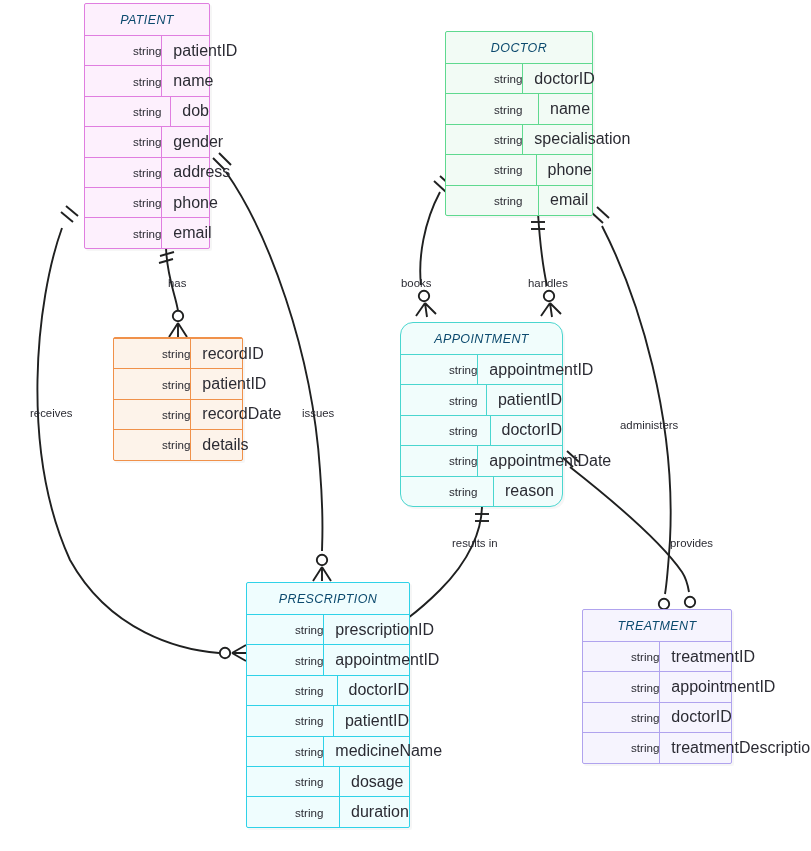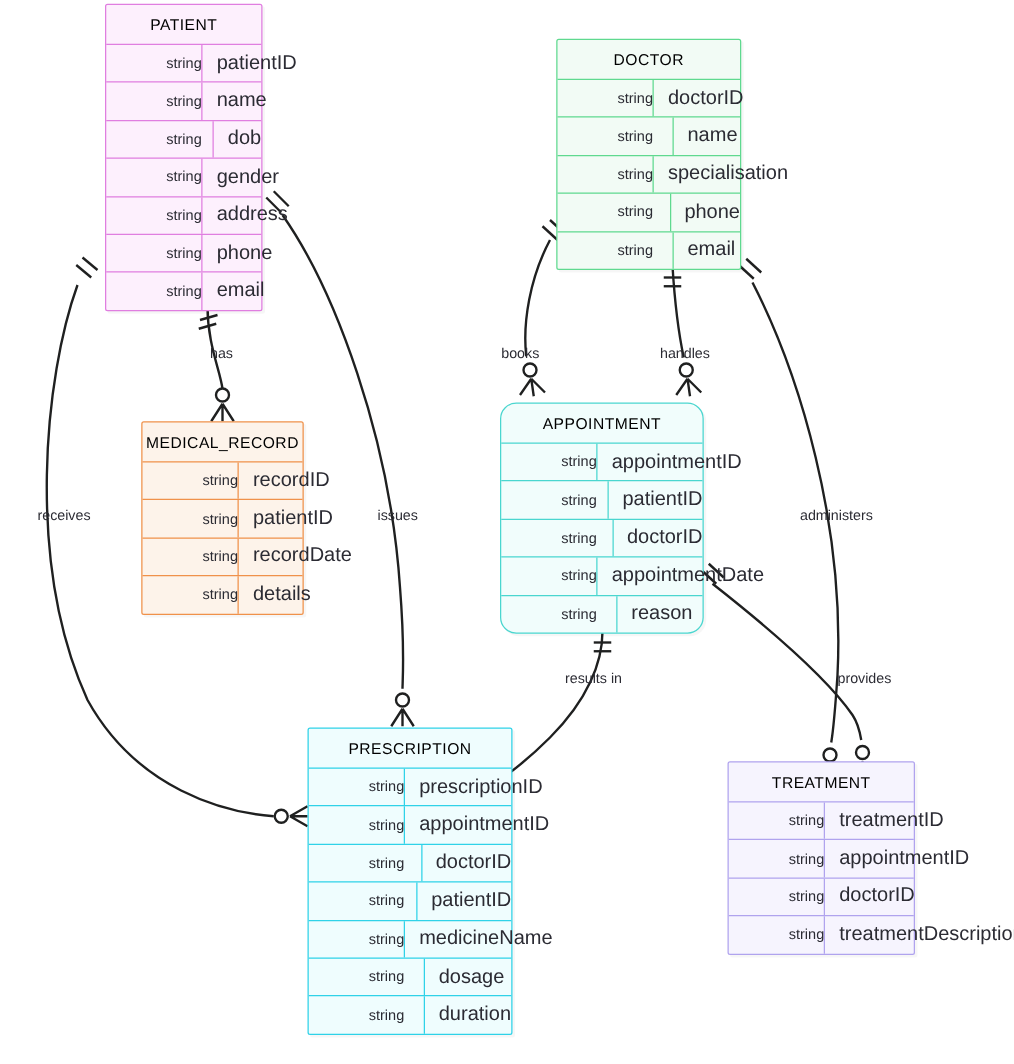--- a/index.html
+++ b/index.html
@@ -7,21 +7,21 @@
        font-family:"Liberation Sans","DejaVu Sans",sans-serif;}
   #canvas{position:absolute;inset:0;width:811px;height:851px;}
   svg.edges{position:absolute;left:0;top:0;width:811px;height:851px;overflow:visible;}
   .edge-path{fill:none;stroke:#1f2020;stroke-width:1.9;}
   .marker{fill:none;stroke:#1f2020;stroke-width:1.9;}
   .marker-circ{fill:#ffffff;stroke:#1f2020;stroke-width:1.9;}
 
   .entity{position:absolute;box-sizing:border-box;border-width:1.6px;border-style:solid;
           border-radius:2px;box-shadow:2px 2px 0 rgba(0,0,0,0.035);}
   .ent-title{height:31px;display:flex;align-items:center;justify-content:center;
-             font-size:12.5px;letter-spacing:.4px;color:#000000;box-sizing:border-box;}
+             font-size:12.5px;letter-spacing:.4px;color:#0c4a6e;box-sizing:border-box;font-style:italic;}
   .attr-row{height:30.4px;display:flex;box-sizing:border-box;border-top-width:1.3px;border-top-style:solid;padding-left:37px;}
   .attr-type{width:56px;display:flex;align-items:center;padding-left:11px;
              font-size:11.6px;color:#2b2b33;box-sizing:border-box;border-right-width:1.3px;border-right-style:solid;}
   .attr-name{flex:1;display:flex;align-items:center;padding-left:11px;
              font-size:16px;color:#2b2b33;box-sizing:border-box;}
 
   .rel-label{position:absolute;font-size:11.4px;color:#2b2b33;white-space:nowrap;}
 </style>
 </head>
 <body>
@@ -147,21 +147,20 @@
       <div class="attr-type" style="border-right-color:#5fd98f;">string</div>
       <div class="attr-name">phone</div>
     </div>
     <div class="attr-row" style="border-top-color:#5fd98f;">
       <div class="attr-type" style="border-right-color:#5fd98f;">string</div>
       <div class="attr-name">email</div>
     </div>
   </div>
 
   <div class="entity" style="left:113px;top:337px;width:130px;border-color:#f0914a;background:#fdf3ea;">
-    <div class="ent-title">MEDICAL_RECORD</div>
     <div class="attr-row" style="border-top-color:#f0914a;">
       <div class="attr-type" style="border-right-color:#f0914a;">string</div>
       <div class="attr-name">recordID</div>
     </div>
     <div class="attr-row" style="border-top-color:#f0914a;">
       <div class="attr-type" style="border-right-color:#f0914a;">string</div>
       <div class="attr-name">patientID</div>
     </div>
     <div class="attr-row" style="border-top-color:#f0914a;">
       <div class="attr-type" style="border-right-color:#f0914a;">string</div>
@@ -247,17 +246,17 @@
       <div class="attr-type" style="border-right-color:#b0a3ee;">string</div>
       <div class="attr-name">treatmentDescription</div>
     </div>
   </div>
 
   <div class="rel-label" style="left:168px;top:277px;">has</div>
   <div class="rel-label" style="left:7px;top:407px;margin-left:23px;">receives</div>
   <div class="rel-label" style="left:302px;top:407px;">issues</div>
   <div class="rel-label" style="left:401px;top:277px;">books</div>
   <div class="rel-label" style="left:528px;top:277px;text-align:center;">handles</div>
-  <div class="rel-label" style="left:620px;top:407px;margin-left:20px;">administers</div>
+  <div class="rel-label" style="left:620px;top:419px;">administers</div>
   <div class="rel-label" style="left:452px;top:537px;">results in</div>
   <div class="rel-label" style="left:670px;top:537px;">provides</div>
 
 </div>
 
 </body></html>

